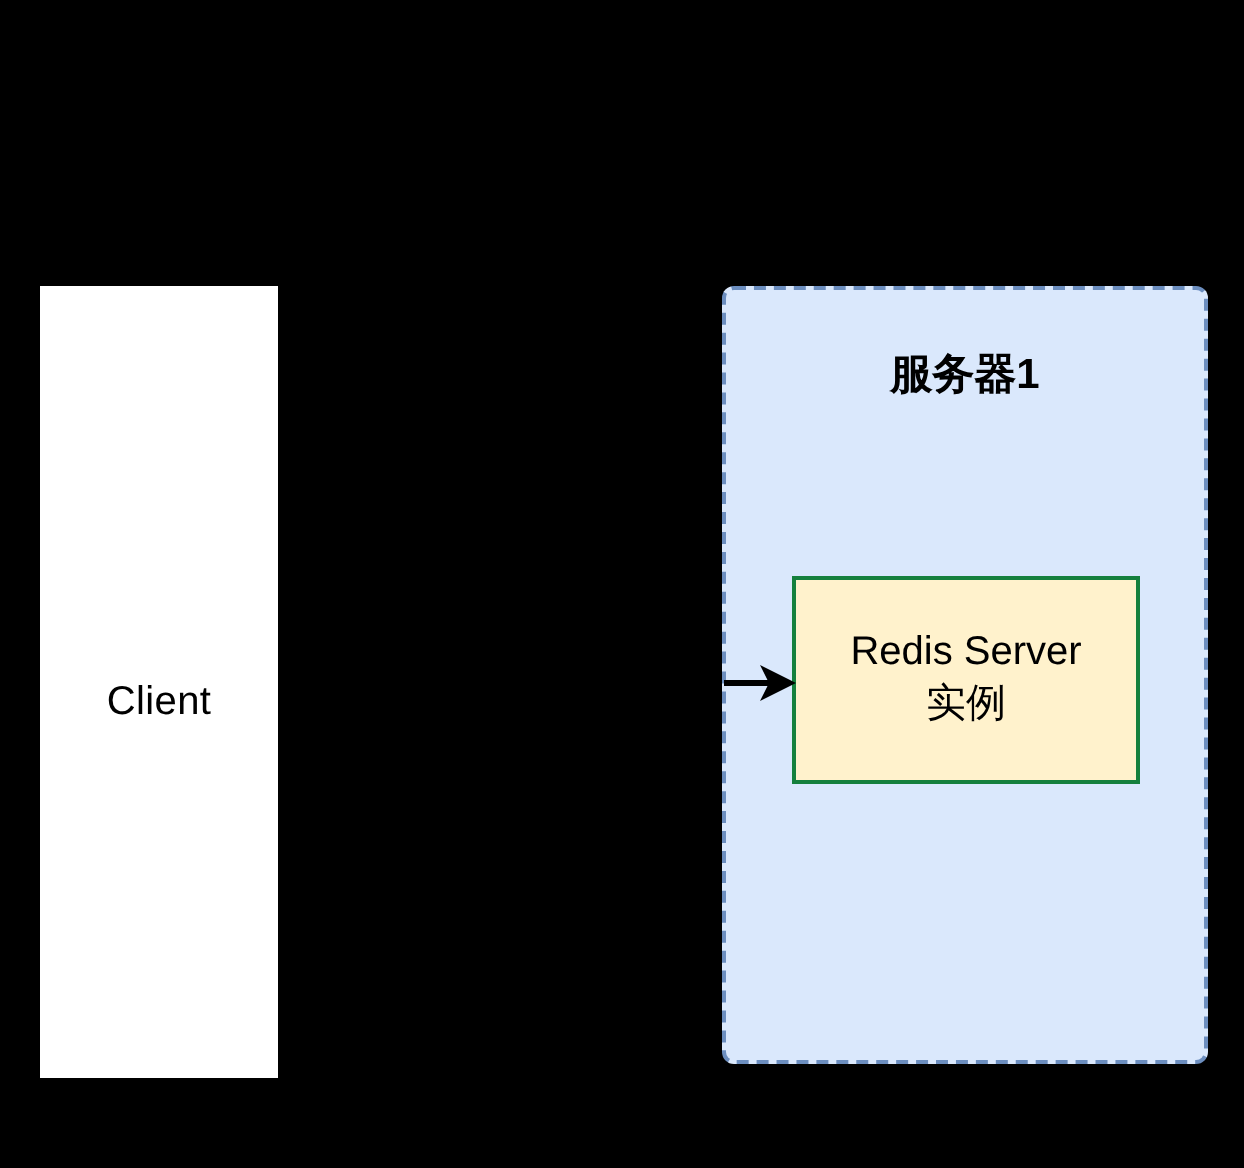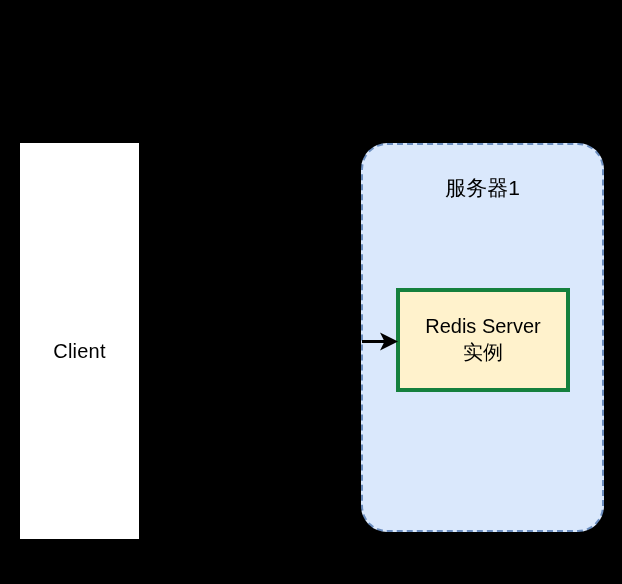--- a/index.html
+++ b/index.html
@@ -41,43 +41,44 @@
 
   
   .server-box {
     position: absolute;
     left: 361px;
     top: 143px;
     width: 243px;
     height: 389px;
     background: #dae8fc;
     border: 2px dashed #6c8ebf;
-    border-radius: 26px;
+    border-radius: 6px;
     box-sizing: border-box;
+    font-weight: bold;
   }
   .server-title {
     position: absolute;
     left: 0;
     right: 0;
     top: 30px;
     text-align: center;
     font-size: 21px;
     color: #000000;
     line-height: 1.2;
   }
 
   
   .redis-box {
     position: absolute;
     left: 396px;
     top: 288px;
     width: 174px;
     height: 104px;
     background: #fff2cc;
-    border: 4px solid #15803d;
+    border: 2px solid #15803d;
     box-sizing: border-box;
     display: flex;
     flex-direction: column;
     align-items: center;
     justify-content: center;
   }
   .redis-line {
     font-size: 20px;
     color: #000000;
     line-height: 1.28;

